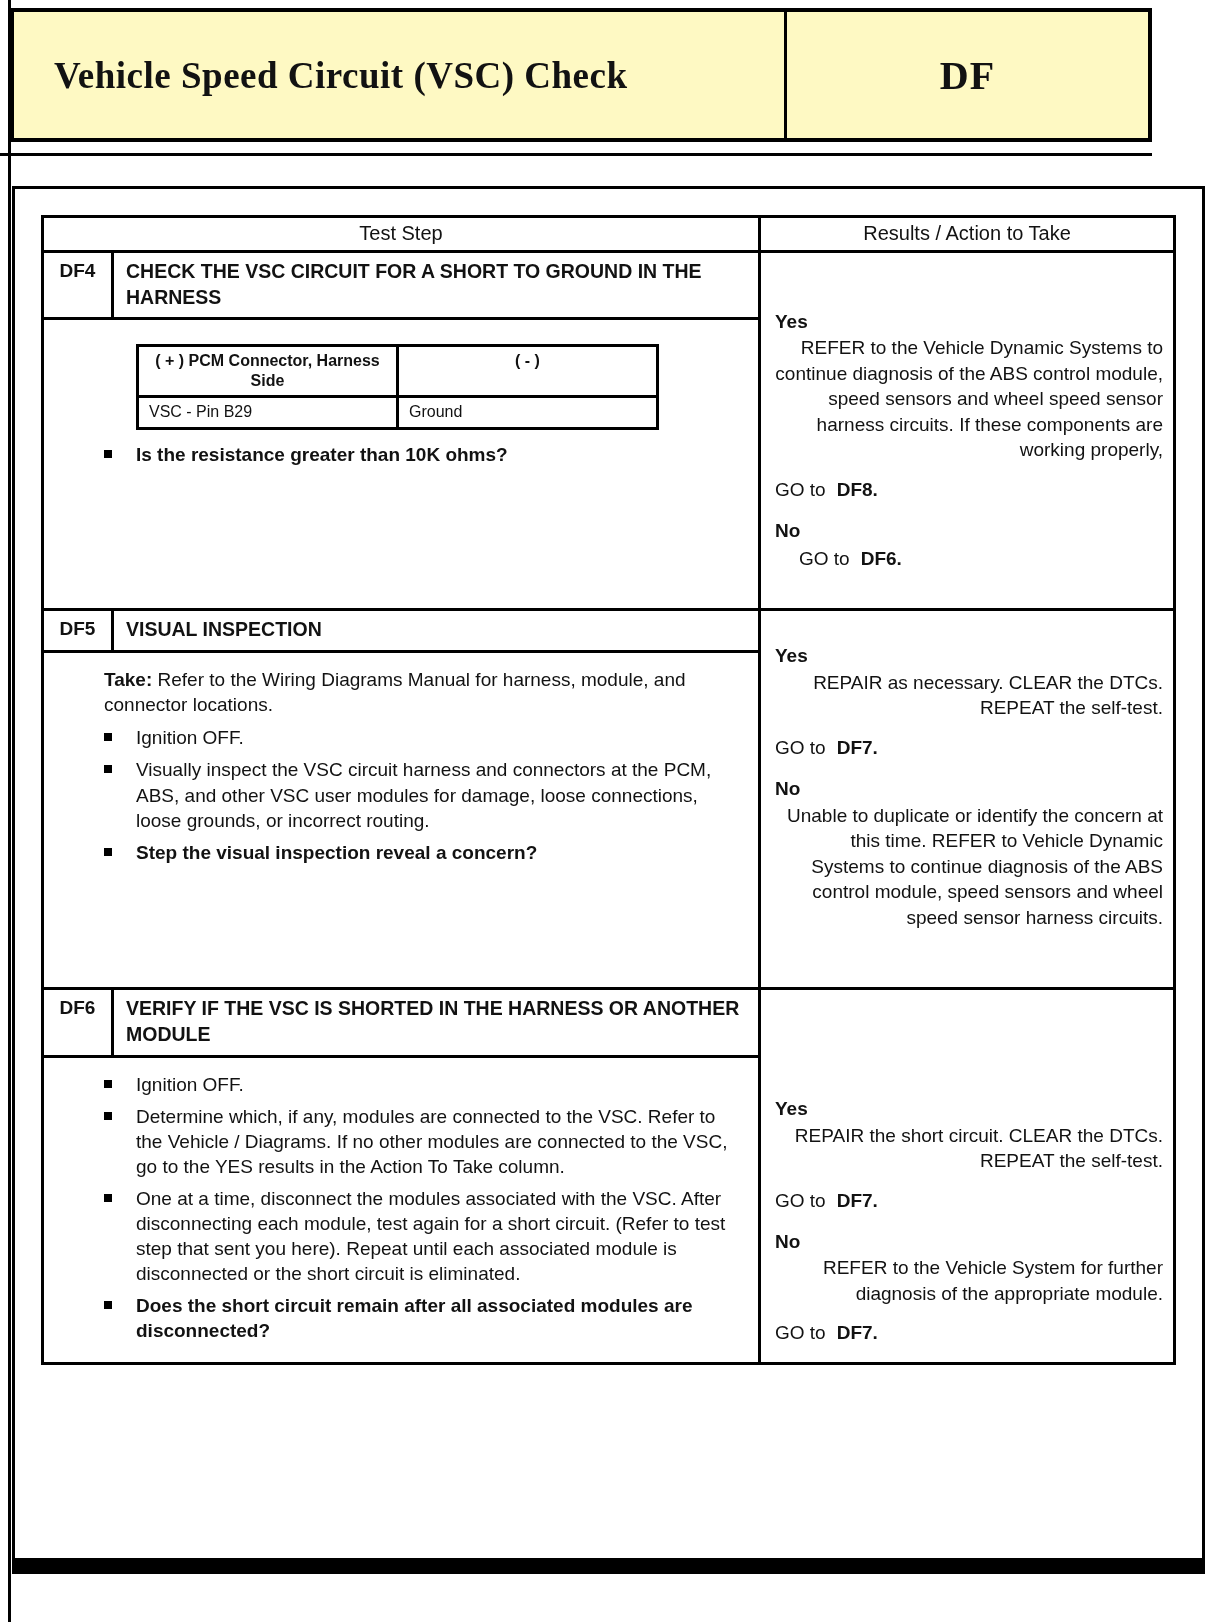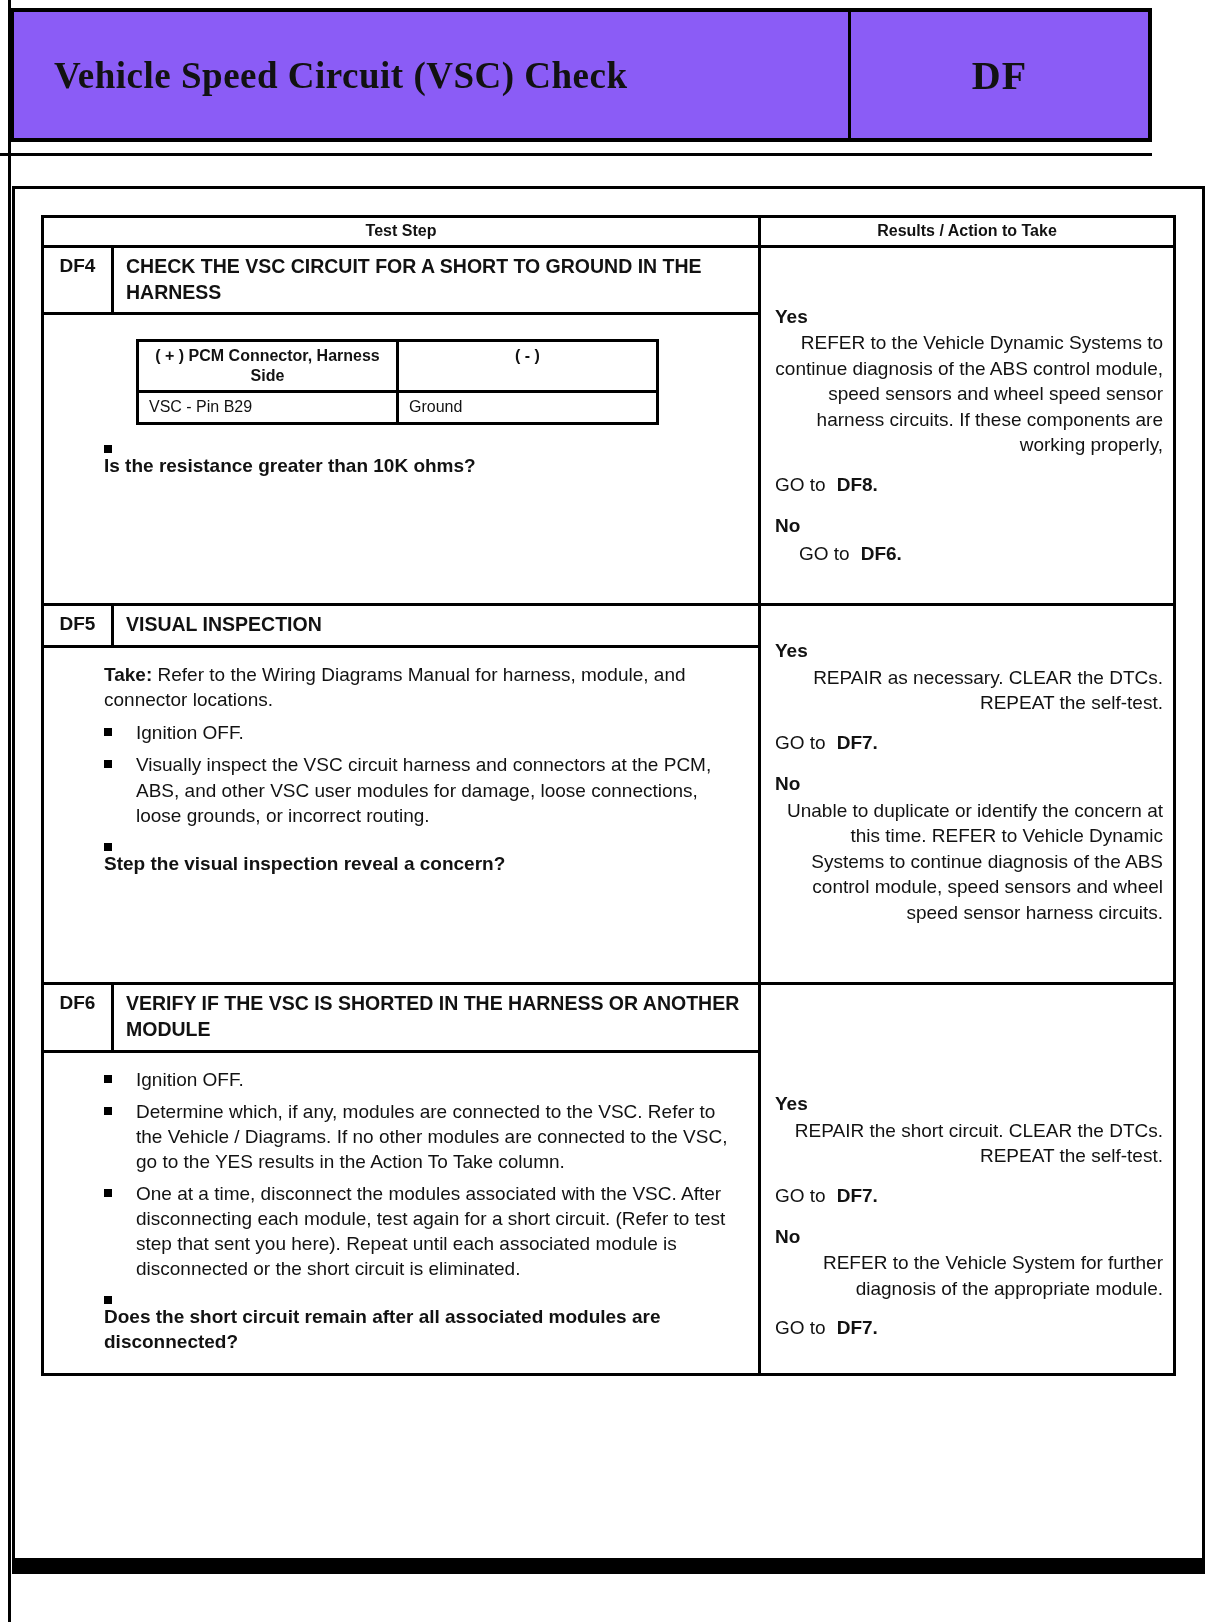--- a/index.html
+++ b/index.html
@@ -16,29 +16,29 @@
   .page-edge-left {
     position: absolute; left: 8px; top: 0;
     width: 3px; height: 100%; background: #000;
   }
   
   .header-box {
     position: absolute; left: 10px; top: 8px;
     width: 1142px; height: 134px;
     border: 4px solid #000;
     display: flex;
-    background: #8b5cf6;
+    background: #fef9c3;
   }
   .header-title-cell { flex: 1; display: flex; align-items: center; padding-left: 40px; }
   .header-title {
     font-family: "Liberation Serif", serif;
     font-weight: bold; font-size: 37px; letter-spacing: 0.5px;
   }
   .header-code-cell {
-    width: 300px; border-left: 3px solid #000;
+    width: 364px; border-left: 3px solid #000;
     display: flex; align-items: center; justify-content: center;
   }
   .header-code { font-family: "Liberation Serif", serif; font-weight: bold; font-size: 40px; letter-spacing: 1px; }
   .header-rule {
     position: absolute; left: 0; top: 153px;
     width: 1152px; height: 3px; background: #000;
   }
   
   .outer-box {
     position: absolute; left: 12px; top: 186px;
@@ -47,32 +47,32 @@
     border-bottom: 16px solid #000;
     padding: 26px 26px 0 26px;
     background: #fff;
   }
   
   .diag-table { border-collapse: collapse; width: 100%; table-layout: fixed; background: #fff; }
   .diag-table th, .diag-table td { border: 3px solid #000; vertical-align: top; }
   col.col-code { width: 70px; }
   col.col-results { width: 415px; }
   .thead-cell {
-    font-weight: bold; font-size: 16px; text-align: center;
+    font-weight: normal; font-size: 20px; text-align: center;
     padding: 4px 0 5px 0; vertical-align: middle;
   }
   .code-cell { font-weight: bold; font-size: 19px; text-align: center; padding-top: 7px; }
   .title-cell { font-weight: bold; font-size: 19.5px; line-height: 1.32; padding: 6px 12px 7px 12px; }
   .body-cell { font-size: 19px; line-height: 1.32; padding: 12px 12px 12px 16px; }
   .body-inner.min-df4 { min-height: 252px; }
   .body-inner.min-df5 { min-height: 308px; }
   .body-inner.min-df6 { min-height: 262px; }
   
   .bullet-row { display: flex; margin: 7px 0 7px 44px; }
-  .bullet-row.bold { font-weight: bold; flex-direction: column; }
+  .bullet-row.bold { font-weight: bold; }
   .bullet-marker { flex: 0 0 auto; width: 8px; height: 8px; background: #000; margin: 8px 24px 0 0; }
   .note-row { margin: 2px 0 8px 44px; }
   .note-row b { font-weight: bold; }
   
   .inner-table { border-collapse: collapse; margin: 12px 0 12px 76px; }
   .inner-table th, .inner-table td { border: 3px solid #000000; font-size: 16px; }
   .inner-th { font-weight: bold; text-align: center; vertical-align: middle; padding: 4px 16px; width: 260px; line-height: 1.25; }
   .inner-td { padding: 3px 10px 4px 10px; }
   
   .results-cell { font-size: 19px; line-height: 1.34; padding: 0 10px 10px 14px; }

